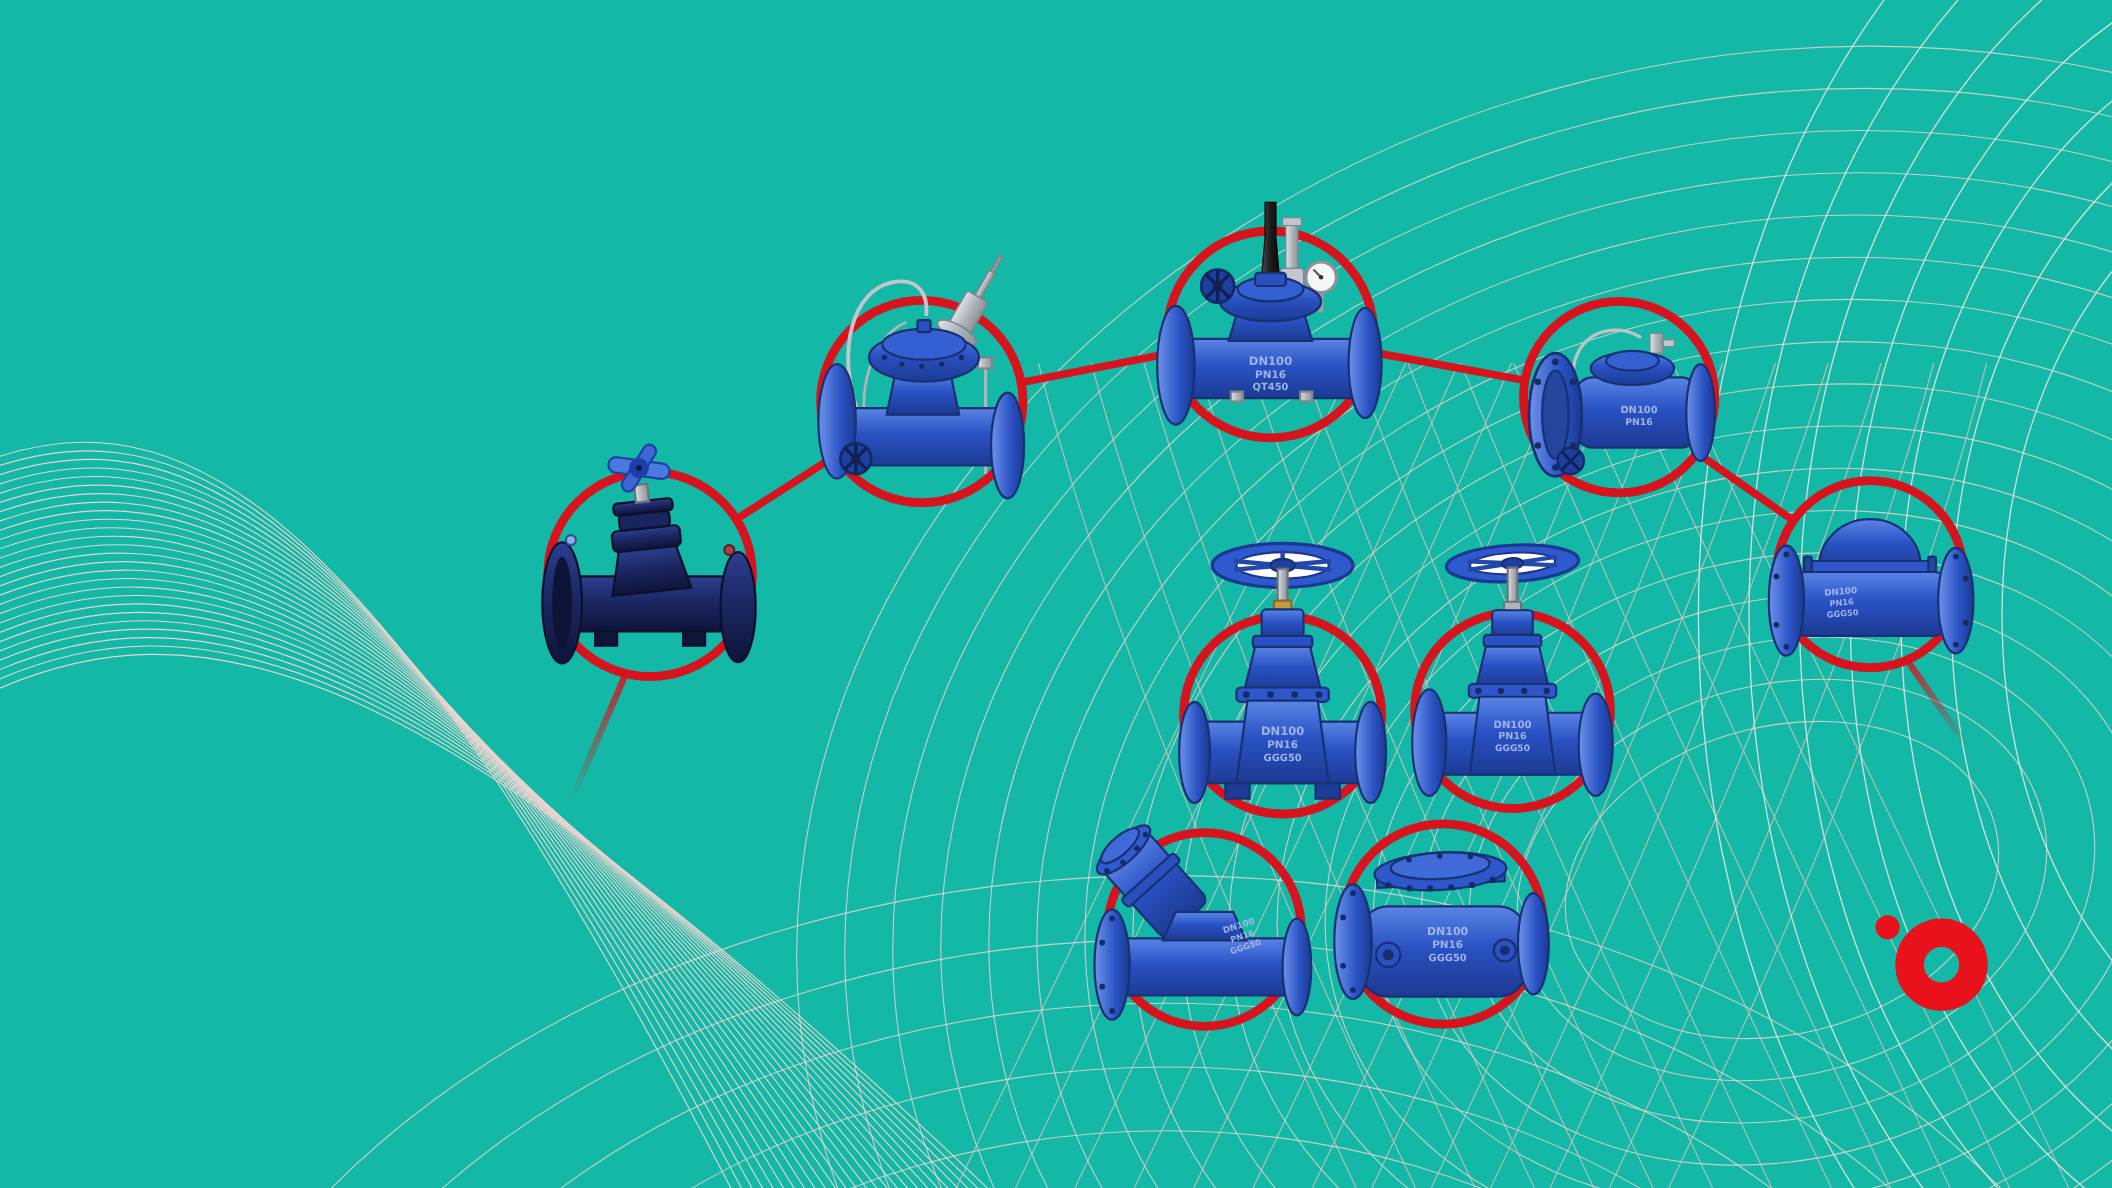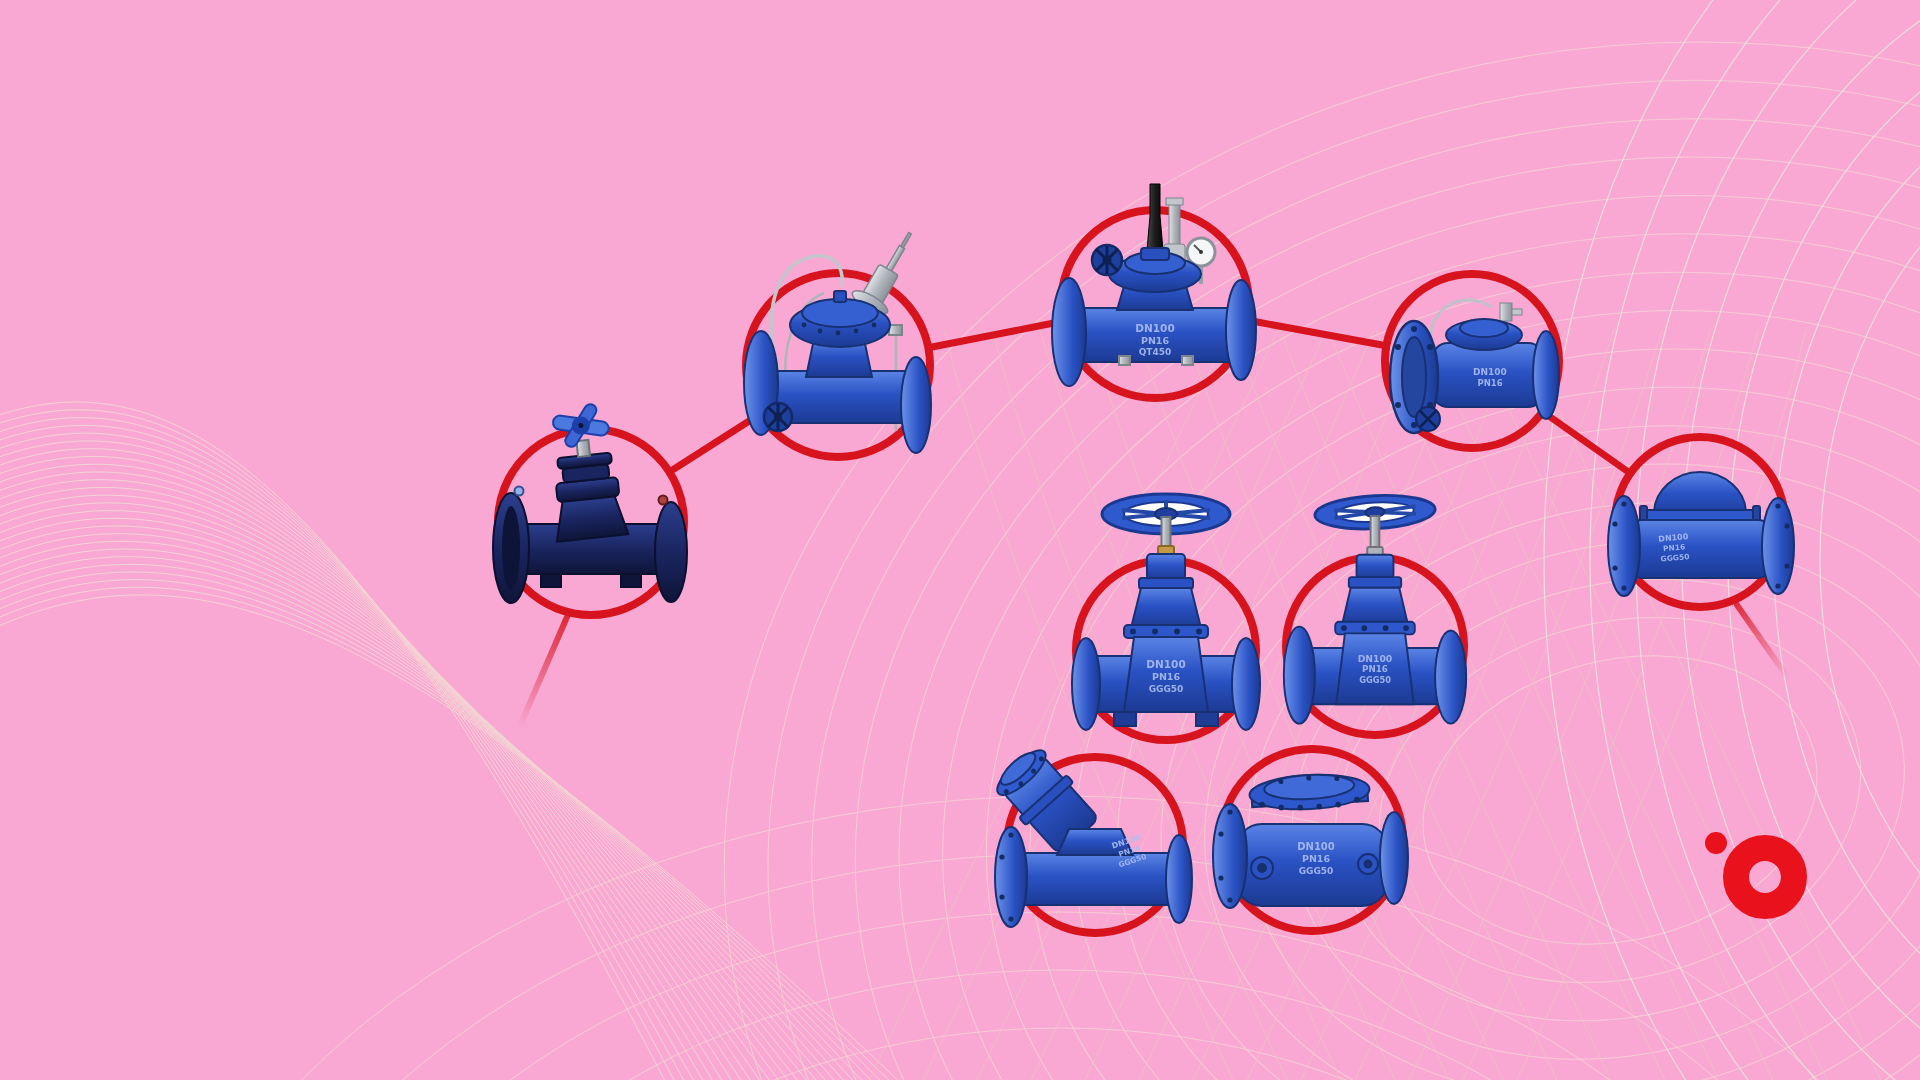--- a/index.html
+++ b/index.html
@@ -1,17 +1,17 @@
 <!DOCTYPE html>
 <html><head>
 <meta charset="utf-8">
 <style>
   html,body{margin:0;padding:0;background:#fff;width:1920px;height:1080px;overflow:hidden;
     font-family:"DejaVu Sans","Liberation Sans",sans-serif;}
-  #stage{position:absolute;left:0;top:0;width:1920px;height:1080px;background:#f9a8d4;overflow:hidden;}
+  #stage{position:absolute;left:0;top:0;width:1920px;height:1080px;background:#14b8a6;overflow:hidden;}
   #stage svg{display:block;}
   .layer{position:absolute;left:0;top:0;width:1920px;height:1080px;}
   .product{position:absolute;}
   .product svg{position:absolute;left:50%;top:50%;width:360px;height:360px;
     margin-left:-180px;margin-top:-180px;overflow:visible;}
   .logo{position:absolute;left:1690px;top:815px;width:125px;height:115px;}
   .cast{fill:#aabdf0;opacity:.9;font-family:"DejaVu Sans",sans-serif;font-weight:bold;text-anchor:middle;}
 </style>
 </head>
 <body>

